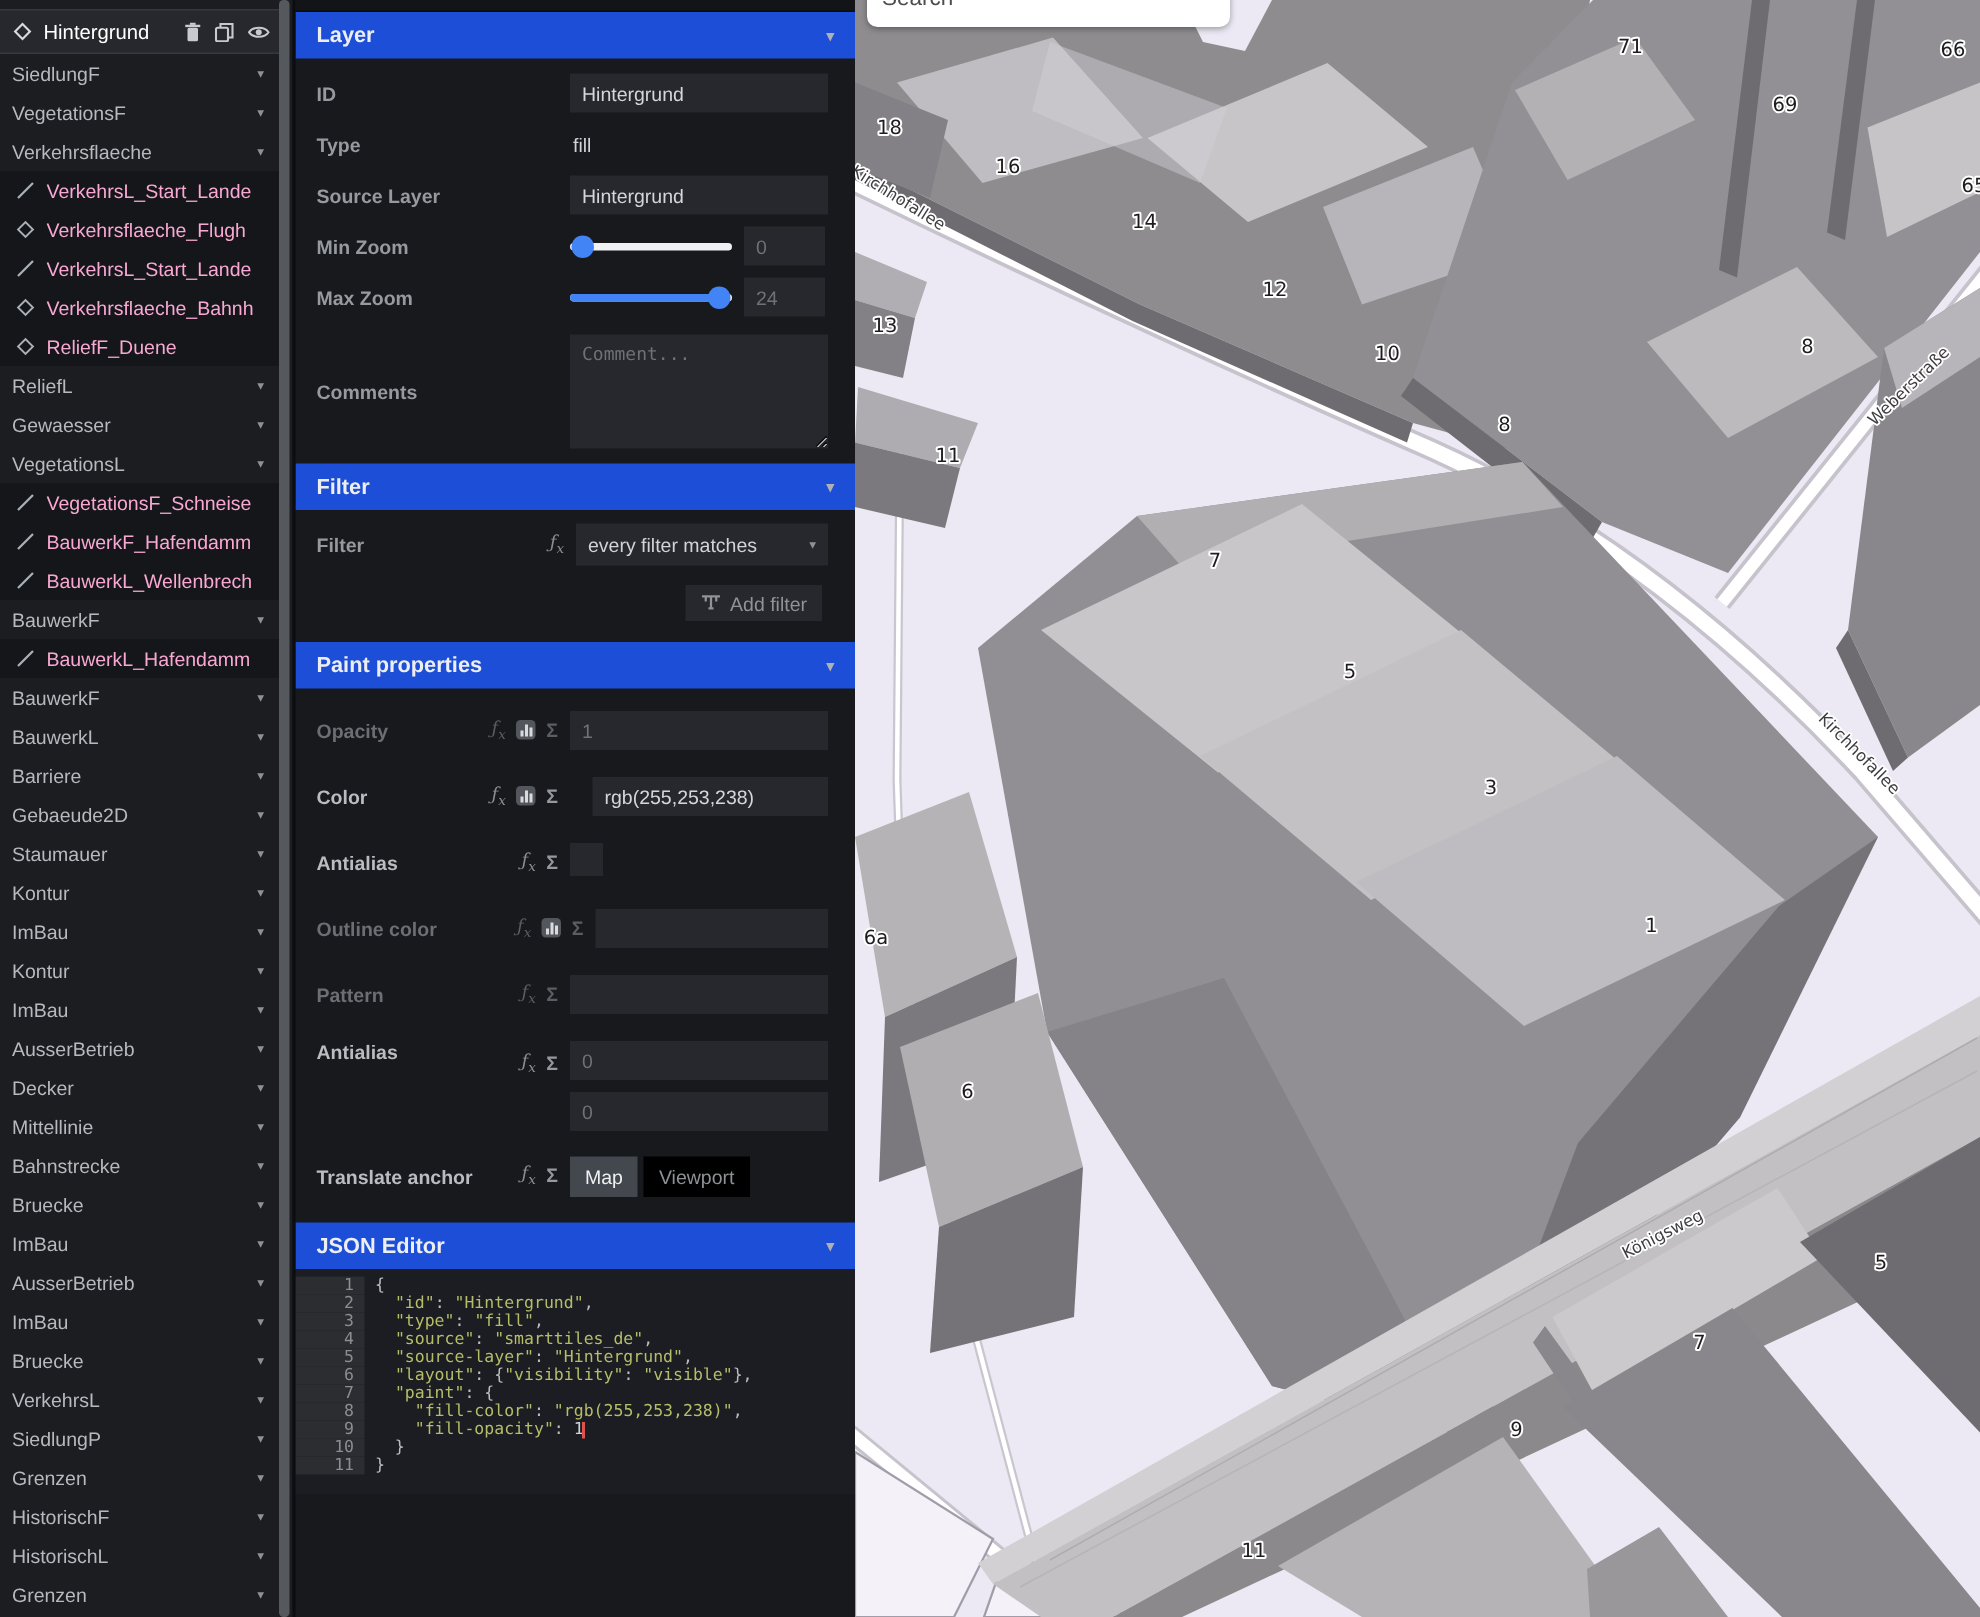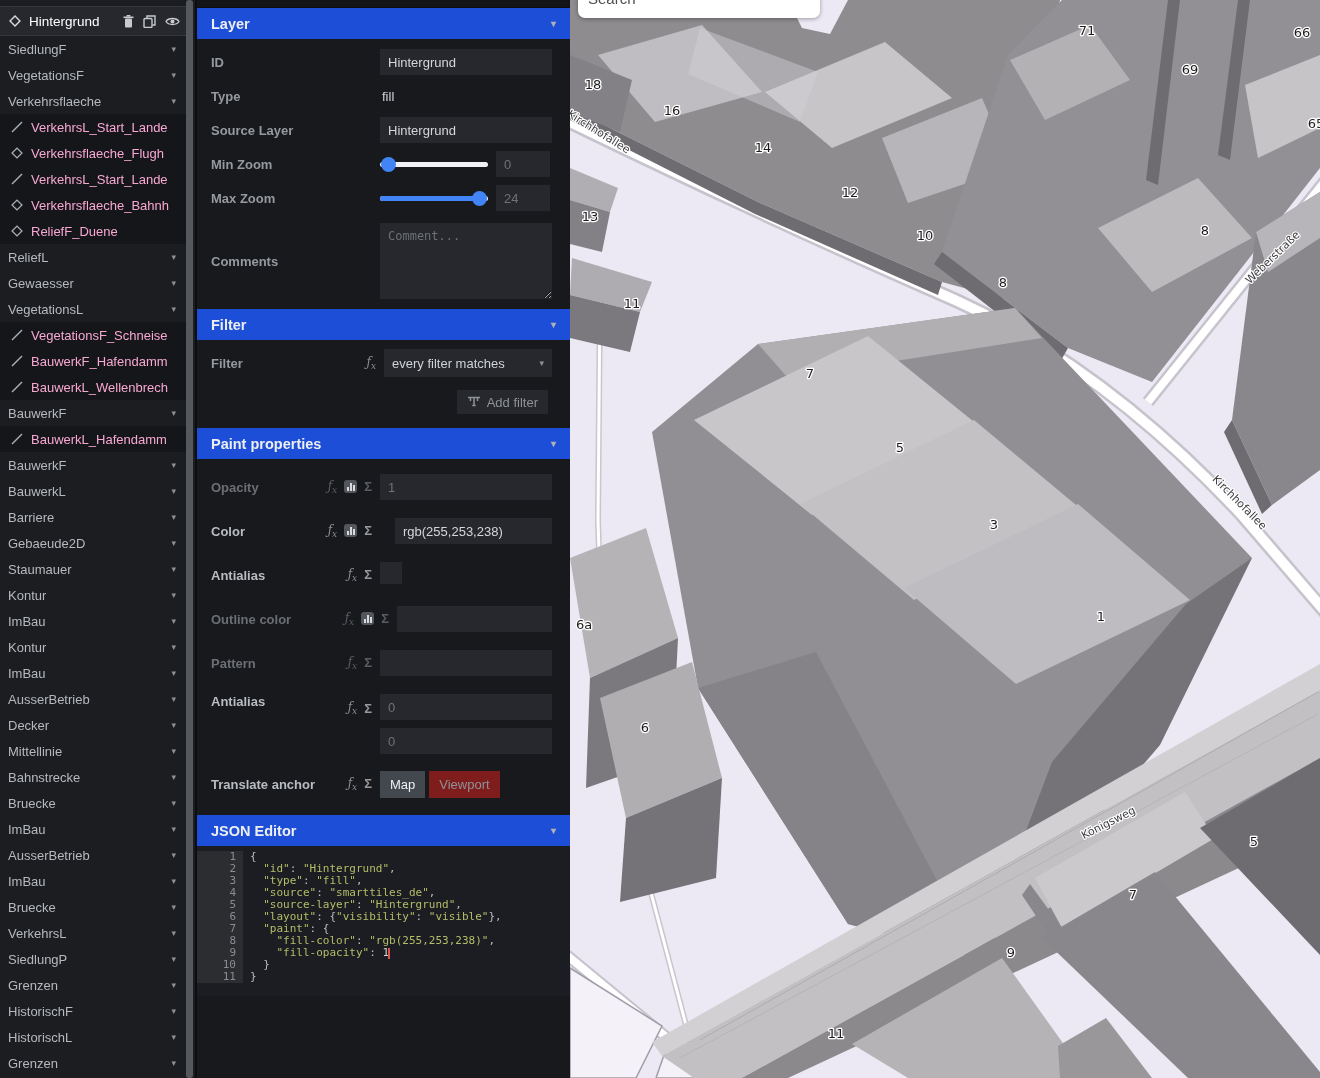--- a/index.html
+++ b/index.html
@@ -71,21 +71,21 @@
   .fselect { width:168px; height:28px; background:#26282d; color:#d0d3d7; font-size:13px;
              display:flex; align-items:center; padding:5px 8px; }
   .fselect .caret { margin-left:auto; color:#8e9196; font-size:9px; }
   .btnrow { display:flex; justify-content:flex-end; padding:10px 22px 4px 0; }
   .add-filter-btn { background:#26282d; color:#8f9297; font-size:13px; height:24px;
                     display:flex; align-items:center; gap:6px; padding:0 10px; border:none; }
   .swatch { width:15px; height:26px; flex:0 0 15px; }
   .checkbox { width:22px; height:22px; background:#26282d; }
   .seg { display:flex; gap:4px; }
   .seg .segbtn { height:27px; padding:0 10px; font-size:13px; display:flex;
-                 align-items:center; background:#7f1d1d; color:#8e9196; border:none; }
+                 align-items:center; background:#000000; color:#8e9196; border:none; }
   .seg .segbtn.active { background:#43474e; color:#eef0f2; }
   .translate-col { display:flex; flex-direction:column; gap:8px; }
 
   
   .json-editor { background:#1b1d22; font-family:"DejaVu Sans Mono", monospace;
                  font-size:11px; line-height:12px; padding:5px 0 8px 0; min-height:150px; }
   .jline { display:flex; }
   .jgutter { width:46px; flex:0 0 46px; background:#2b2d31; color:#8a8d91;
              text-align:right; padding-right:7px; }
   .jcode { padding-left:7px; white-space:pre; color:#b9bcc0; }

